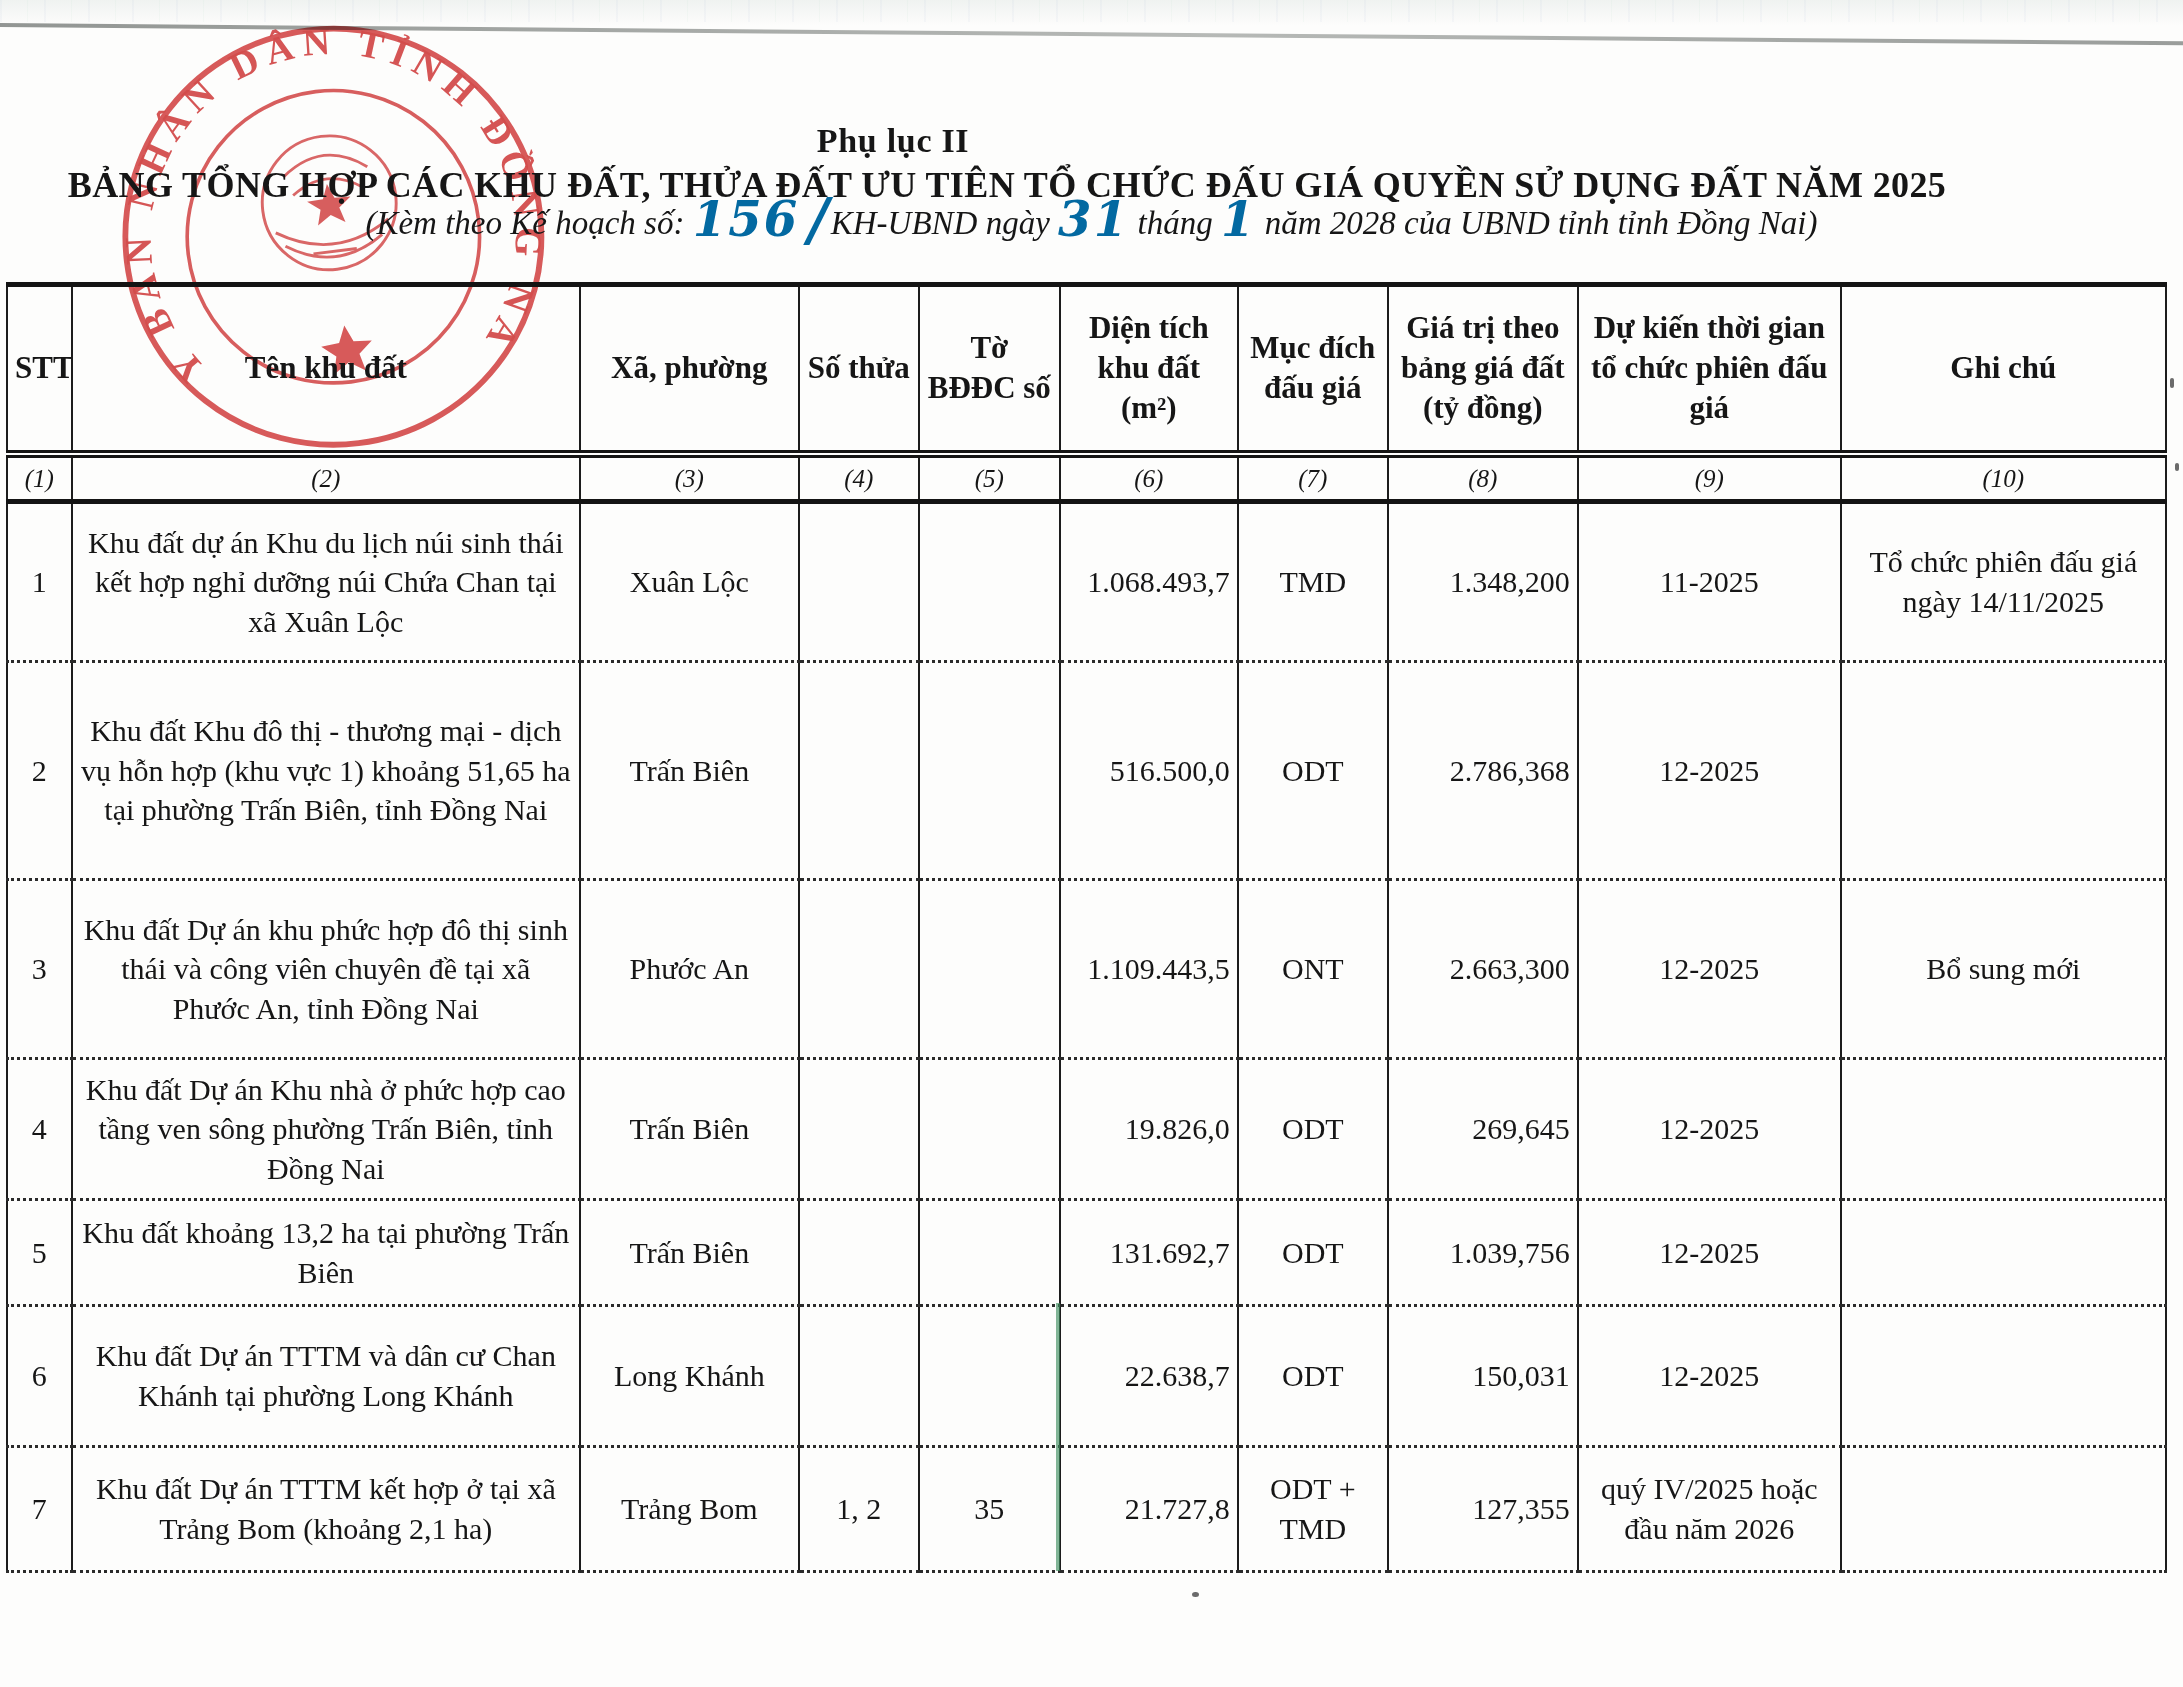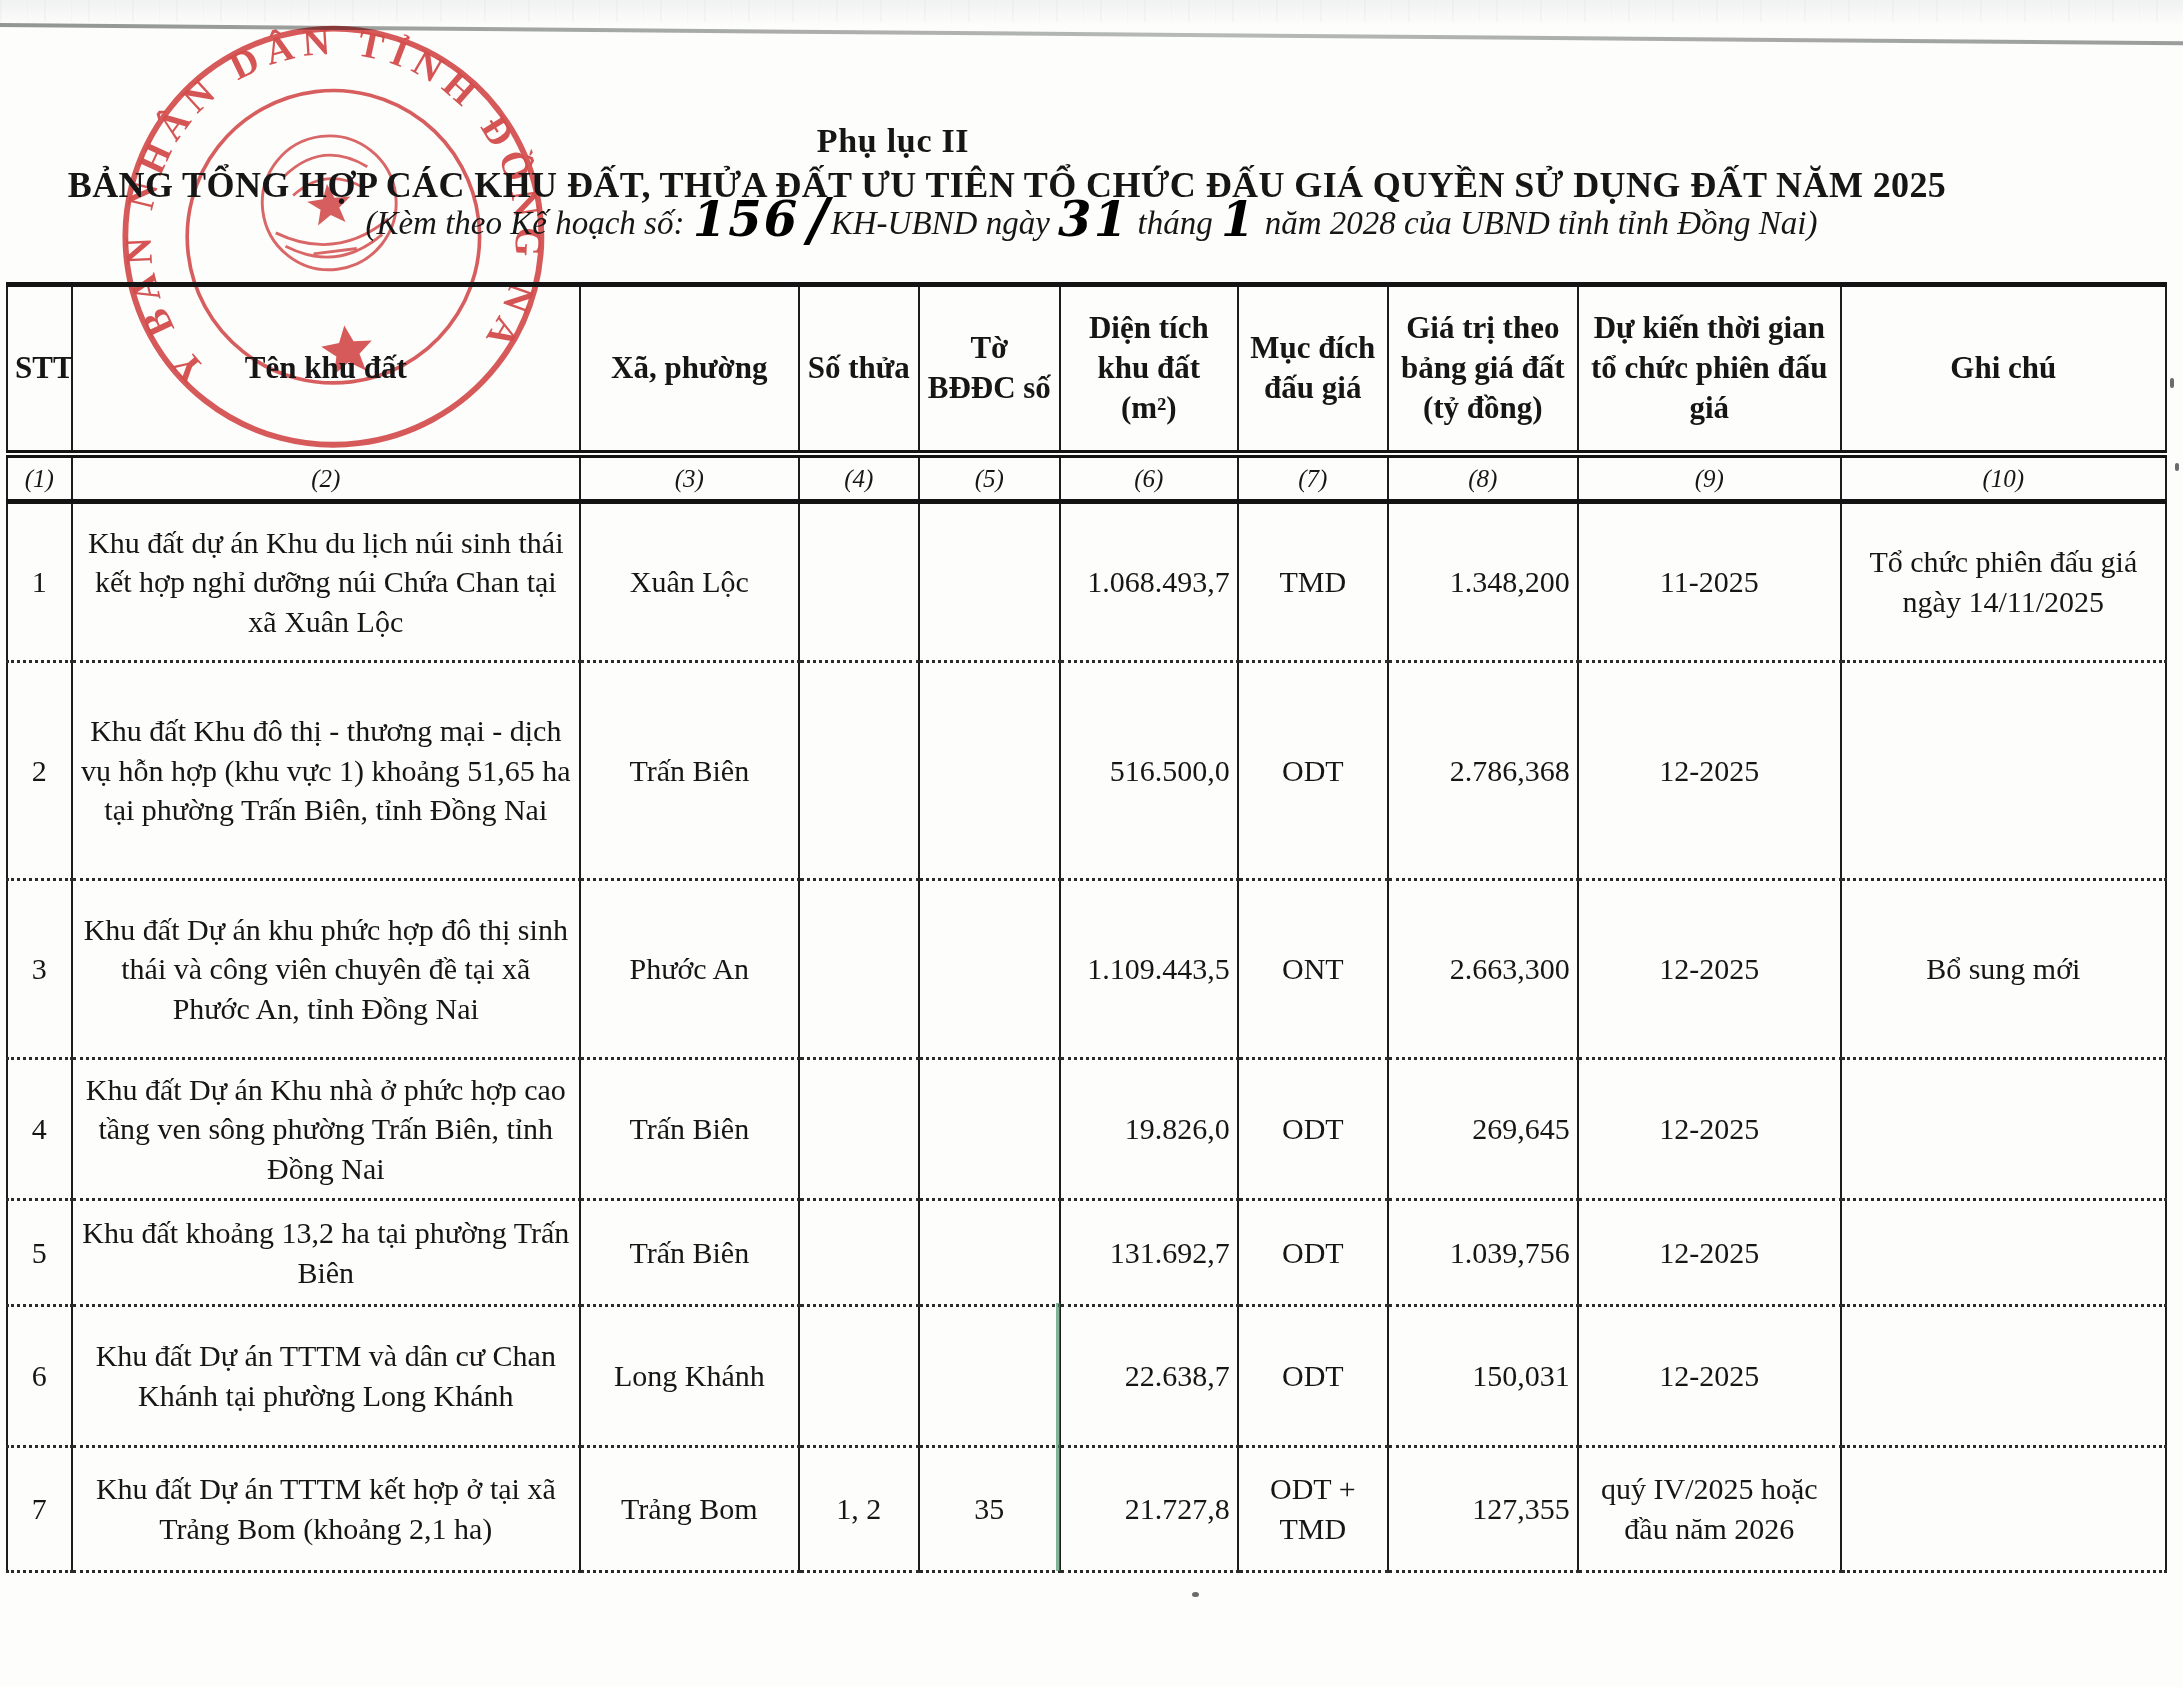--- a/index.html
+++ b/index.html
@@ -15,21 +15,21 @@
       background:linear-gradient(90deg,rgba(110,115,112,.75),rgba(125,130,126,.55) 55%,rgba(100,105,102,.65));
       transform:rotate(0.48deg);transform-origin:left center;}
   
   .appendix{position:absolute;top:122px;left:0;width:1786px;text-align:center;
       font-size:34px;font-weight:bold;letter-spacing:0.7px;}
   .main-title{position:absolute;top:164px;left:0;width:2014px;text-align:center;
       font-size:36px;font-weight:bold;letter-spacing:0.4px;white-space:nowrap;}
   .subtitle{position:absolute;top:205px;left:0;width:2183px;text-align:center;
       font-size:33px;font-style:italic;white-space:nowrap;}
   .hand{font-family:"DejaVu Serif",serif;font-style:italic;font-weight:bold;
-      color:#000000;font-size:48px;letter-spacing:2.2px;position:relative;top:2.2px;line-height:0;}
+      color:#0369a1;font-size:48px;letter-spacing:2.2px;position:relative;top:2.2px;line-height:0;}
   .hand.slash{font-size:57px;top:5.8px;}
   
   .stamp{position:absolute;left:108px;top:22px;width:454px;height:432px;
       mix-blend-mode:multiply;opacity:.88;transform:rotate(-7deg);}
   
   table.doc{position:absolute;left:5.8px;top:282px;width:2159px;border-collapse:collapse;table-layout:fixed;}
   table.doc td{overflow:hidden;}
   .doc td{border-left:2.9px solid #1c1c1c;border-right:2.9px solid #1c1c1c;
       font-size:30px;line-height:1.32;padding:4.4px 7.3px;vertical-align:middle;text-align:center;}
   tr.hdr td{font-weight:bold;font-size:31px;line-height:1.3;border-top:5.1px solid #141414;}

